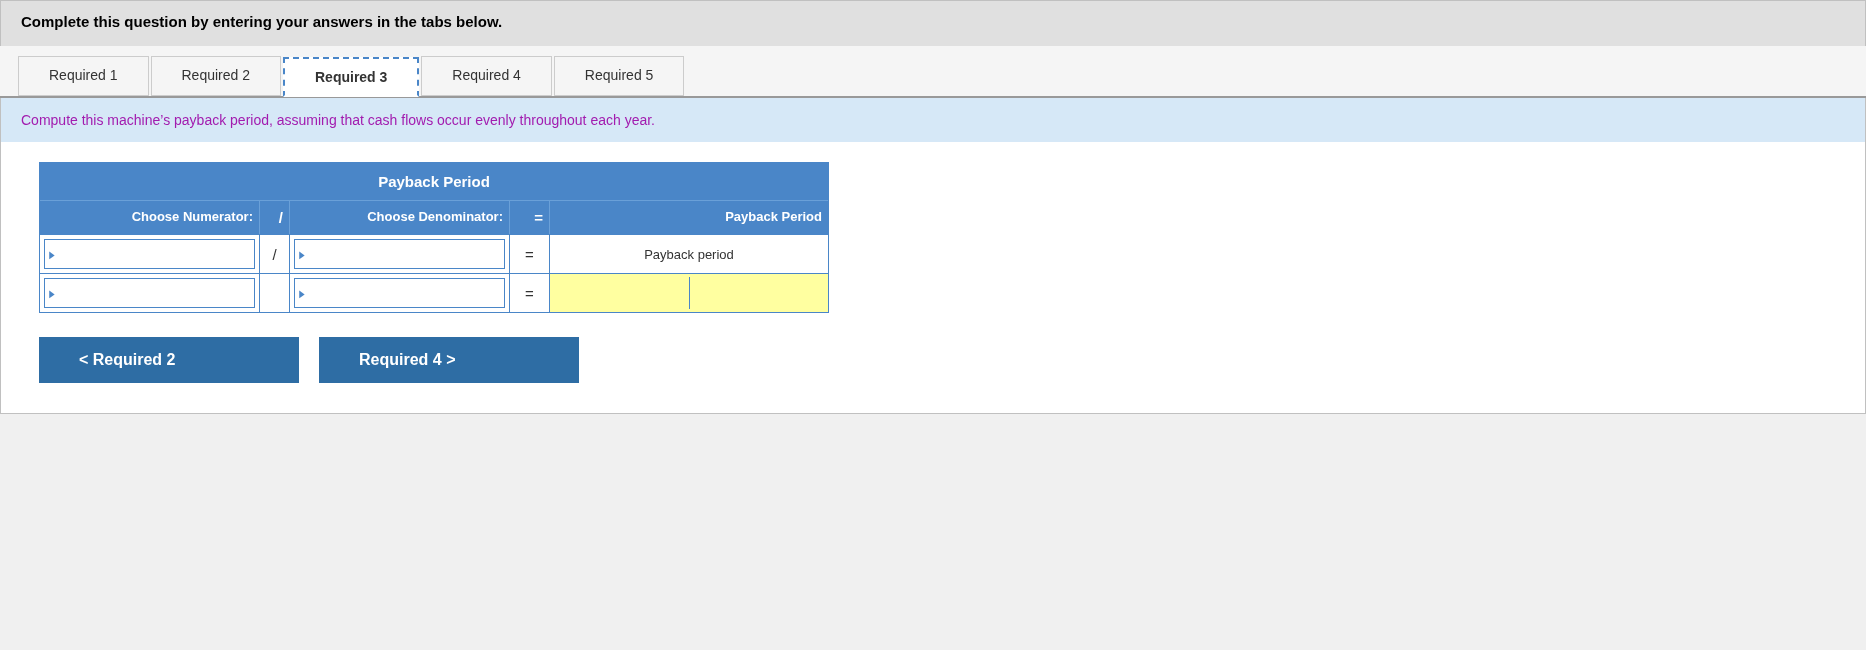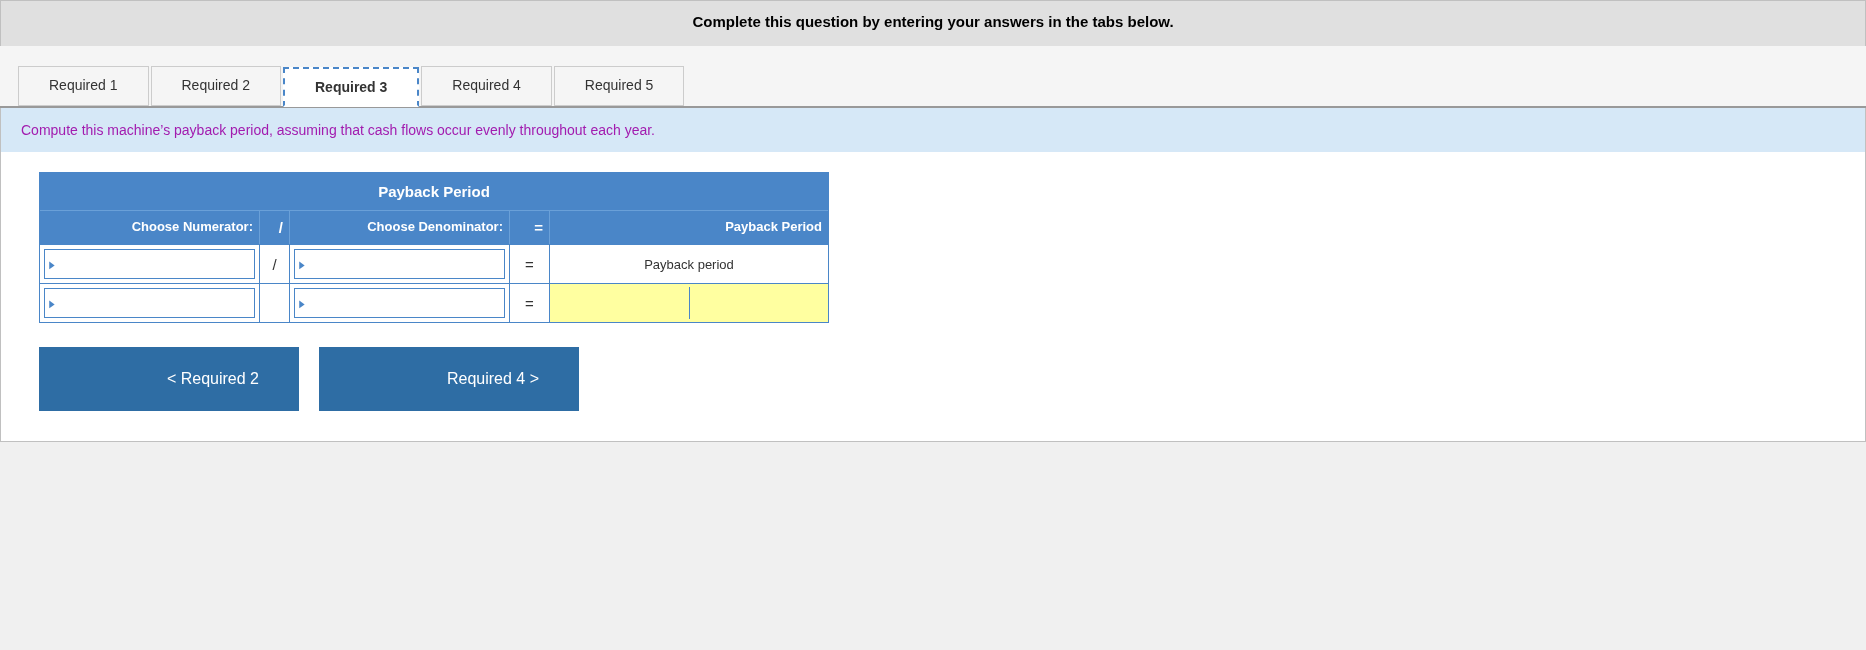--- a/index.html
+++ b/index.html
@@ -22,29 +22,28 @@
       background: #e0e0e0;
       padding: 12px 20px 16px 20px;
       border: 1px solid #c0c0c0;
       border-bottom: none;
     }
 
     .header-bar p {
       font-weight: bold;
       font-size: 15px;
       color: #000;
-      text-align: center;
     }
 
     .tabs-row {
       display: flex;
       flex-direction: row;
       border-bottom: 2px solid #999;
       background: #f5f5f5;
-      padding-top: 20px;
+      padding-top: 10px;
       padding-left: 18px;
       gap: 0;
     }
 
     .tab {
       padding: 10px 30px;
       border: 1px solid #ccc;
       background: #f5f5f5;
       cursor: pointer;
       font-size: 14px;
@@ -178,26 +177,26 @@
       display: flex;
       gap: 20px;
       margin-top: 24px;
       margin-left: 18px;
     }
 
     .nav-btn {
       background: #2e6da4;
       color: #fff;
       border: none;
-      padding: 23px 40px;
+      padding: 14px 40px;
       font-size: 16px;
-      font-weight: normal;
+      font-weight: bold;
       cursor: pointer;
       min-width: 260px;
-      text-align: right;
+      text-align: left;
     }
 
     .equal-sign {
       font-size: 15px;
       font-weight: bold;
       color: #fff;
     }
 
     .slash-sign {
       font-size: 15px;

